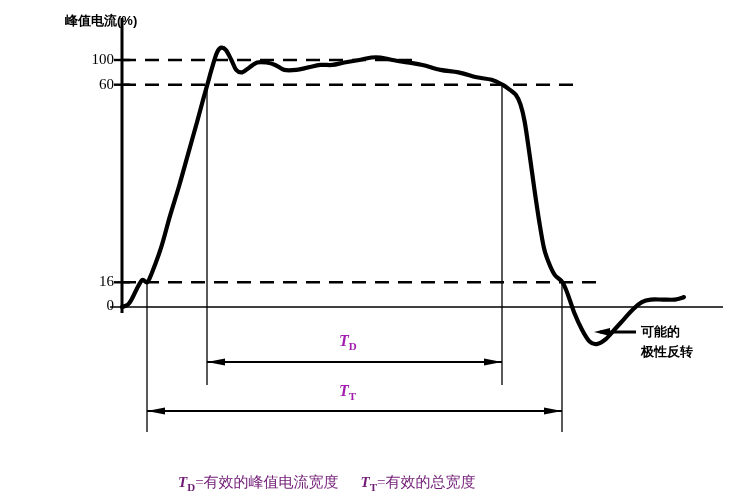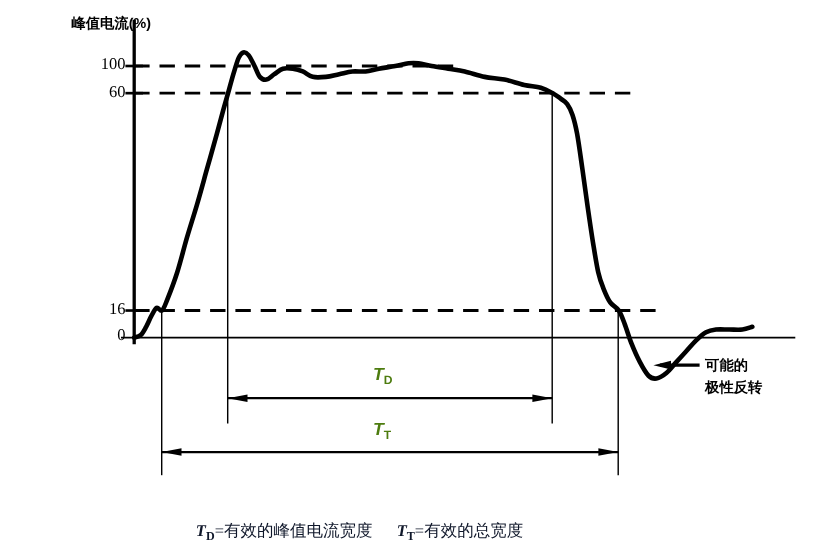--- a/index.html
+++ b/index.html
@@ -32,46 +32,46 @@
   .tick-label {
     position: absolute;
     font-family: "Liberation Serif", serif;
     font-size: 15px;
     color: #000;
     text-align: right;
     white-space: nowrap;
   }
   .dim-label {
     position: absolute;
-    font-family: Liberation Sans, sans-serif;
+    font-family: Liberation Serif, serif;
     font-size: 16px;
     font-style: italic;
     font-weight: bold;
-    color: #4d7c0f;
+    color: #a21caf;
     white-space: nowrap;
   }
   .dim-label sub {
     font-style: normal;
     font-size: 11px;
     font-weight: bold;
   }
   .note {
     position: absolute;
     font-family: "Liberation Sans", sans-serif;
     font-size: 13px;
     font-weight: bold;
     color: #000;
     line-height: 20px;
     white-space: nowrap;
   }
   .caption {
     position: absolute;
     font-family: "Liberation Serif", serif;
     font-size: 15px;
-    color: #0f172a;
+    color: #701a75;
     white-space: nowrap;
   }
   .caption .sym {
     font-style: italic;
     font-weight: bold;
   }
   .caption .sym sub {
     font-style: normal;
     font-size: 11px;
   }

